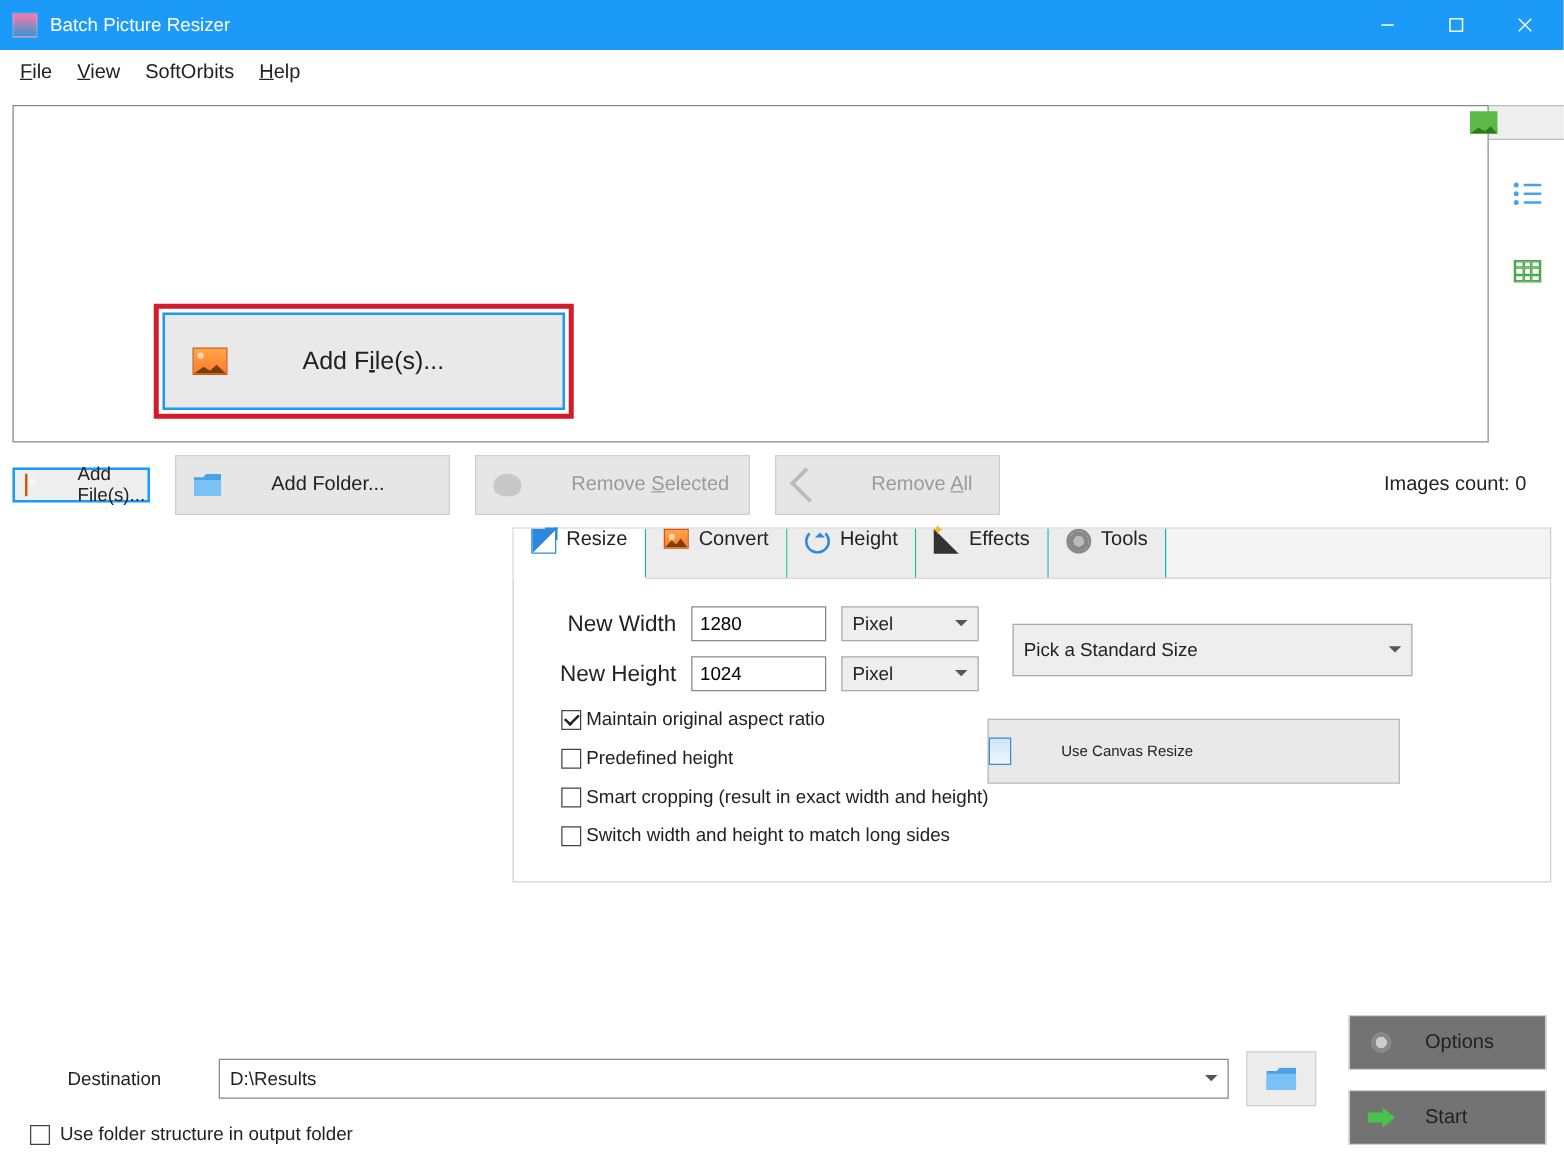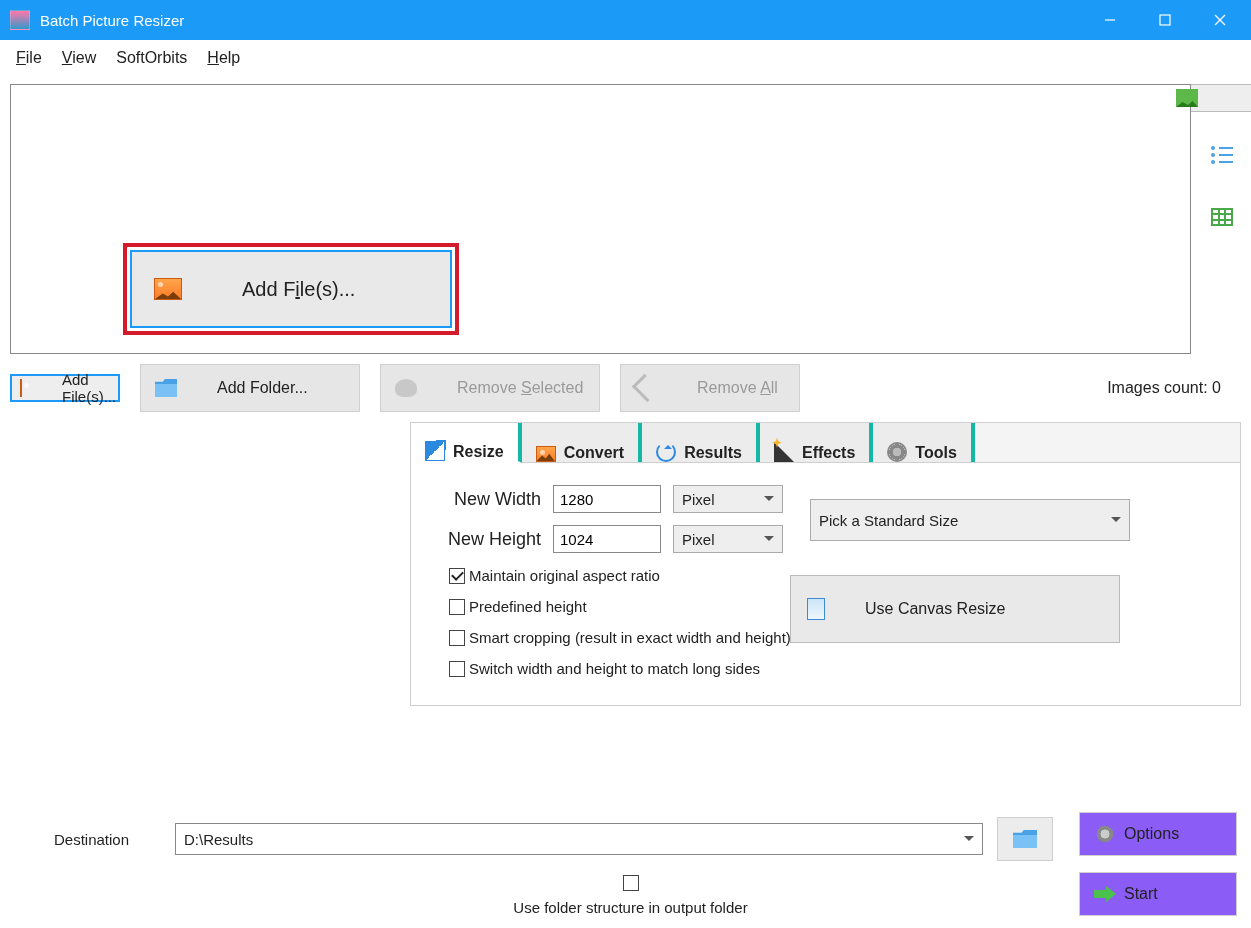--- a/index.html
+++ b/index.html
@@ -52,56 +52,56 @@
 .folder-ico::after { content: ""; position: absolute; top: 5px; left: 0; right: 0; bottom: 0; background: #7ac1f5; }
 .eraser-ico { width: 18px; height: 18px; background: #bbb; border-radius: 50% 50% 40% 40%; opacity: .7; }
 .arrow-ico { width: 14px; height: 14px; border-left: 3px solid #bbb; border-bottom: 3px solid #bbb; transform: rotate(45deg); }
 .img-count { margin-left: auto; margin-right: 20px; font-size: 16px; }
 
 
 .panel-row { display: flex; padding: 10px 10px 0 10px; gap: 10px; }
 .left-gap { width: 390px; }
 .tabs-panel { flex: 1; border: 1px solid #d0d0d0; }
 .tabstrip { display: flex; height: 40px; border-bottom: 1px solid #d0d0d0; background: #f4f4f4; }
-.tab { display: flex; align-items: flex-end; gap: 8px; padding: 0 14px; border-right: 4px solid #14b8a6; font-size: 16px; background: #ececec; font-weight: bold; }
+.tab { display: flex; align-items: flex-start; gap: 8px; padding: 0 14px; border-right: 1px solid #14b8a6; font-size: 16px; background: #ececec; }
 .tab.active { background: #fff; border-bottom: 2px solid #fff; margin-bottom: -1px; }
 .tico { width: 20px; height: 20px; display: inline-block; }
 .tico.resize { background: linear-gradient(135deg,#2b8ae0 50%,transparent 50%); border: 1px solid #2b8ae0; position: relative; }
 .tico.resize::after { content: ""; position: absolute; right: -2px; top: -2px; width: 8px; height: 8px; border-top: 2px solid #2b8ae0; border-right: 2px solid #2b8ae0; }
 .tico.rotate { border: 2px solid #2b8ae0; border-radius: 50%; border-top-color: transparent; position: relative; }
 .tico.rotate::after { content: ""; position: absolute; top: -3px; right: 2px; border: 4px solid transparent; border-bottom-color: #2b8ae0; }
 .tico.wand { background: linear-gradient(45deg,#333 48%,transparent 52%); position: relative; }
 .tico.wand::before { content: "✦"; position: absolute; top: -6px; left: -2px; color: #f5b52e; font-size: 12px; }
 .tico.gear { border-radius: 50%; background: radial-gradient(circle,#bbb 30%,#888 31%,#888 55%,transparent 56%); box-shadow: 0 0 0 2px #888 inset; }
 
 .tab-body { padding: 22px 20px 28px 30px; position: relative; }
 .frow { display: flex; align-items: center; gap: 12px; margin-bottom: 12px; }
 .flabel { width: 100px; text-align: right; font-size: 18px; }
 .tinput { width: 108px; height: 28px; border: 1px solid #888; padding: 2px 6px; font-size: 15px; }
 .sel { width: 110px; height: 28px; border: 1px solid #aaa; background: #eee; display: flex; align-items: center; justify-content: space-between; padding: 0 8px; font-size: 15px; }
 .sel .chev { border: 5px solid transparent; border-top-color: #555; margin-top: 4px; }
 .stdsize { position: absolute; top: 36px; right: 110px; width: 320px; }
 .stdsize .sel { width: 100%; height: 42px; gap: 12px; }
-.canvas-btn { position: absolute; top: 112px; right: 120px; width: 330px; height: 68px; border: 1px solid #bbb; background: #e9e9e9; display: flex; align-items: center; gap: 40px; padding-left: 16px; font-size: 16px; }
+.canvas-btn { position: absolute; top: 112px; right: 120px; width: 330px; height: 52px; border: 1px solid #bbb; background: #e9e9e9; display: flex; align-items: center; gap: 40px; font-size: 12px; }
 .canvas-ico { width: 18px; height: 22px; border: 1px solid #3c8bd4; background: linear-gradient(#cce5f7,#eef6fd); position: relative; }
 .chk-row { display: flex; align-items: center; gap: 4px; margin: 14px 0 0 8px; font-size: 15px; }
 .chkbox { width: 16px; height: 16px; border: 1.5px solid #444; display: flex; align-items: center; justify-content: center; }
 .chkbox.checked::after { content: ""; width: 9px; height: 5px; border-left: 2px solid #222; border-bottom: 2px solid #222; transform: rotate(-45deg); margin-top: -3px; }
 
 
 .bottom { position: absolute; bottom: 12px; left: 0; right: 0; padding: 0 14px; }
 .dest-row { display: flex; align-items: center; gap: 14px; margin-bottom: 14px; }
 .dest-label { width: 115px; text-align: right; font-size: 15px; }
 .dest-input { flex: 1; height: 32px; border: 1px solid #888; display: flex; align-items: center; justify-content: space-between; padding: 0 8px; font-size: 15px; margin-left: 32px; }
 .browse-btn { width: 56px; height: 44px; border: 1px solid #cfcfcf; background: #ececec; display: flex; align-items: center; justify-content: center; }
-.opt-btn, .start-btn { width: 158px; height: 44px; border: 1px solid #cfcfcf; background: #8b5cf6; display: flex; align-items: center; gap: 8px; padding-left: 14px; font-size: 16px; }
+.opt-btn, .start-btn { width: 158px; height: 44px; border: 1px solid #cfcfcf; background: #737373; display: flex; align-items: center; gap: 24px; padding-left: 14px; font-size: 16px; }
 .gear2 { width: 22px; height: 22px; border-radius: 50%; background: radial-gradient(circle,#ccc 28%,#888 30%,#888 52%,transparent 54%); }
 .bottom-right { position: absolute; right: 14px; bottom: 12px; display: flex; flex-direction: column; gap: 16px; }
 .start-arrow { width: 22px; height: 16px; background: #4bc24b; clip-path: polygon(0 25%, 55% 25%, 55% 0, 100% 50%, 55% 100%, 55% 75%, 0 75%); }
-.use-struct { display: flex; align-items: center; gap: 8px; margin-left: 10px; font-size: 15px; flex-direction: column; }
+.use-struct { display: flex; align-items: center; gap: 8px; margin-left: 10px; font-size: 15px; }
 </style>
 </head>
 <body>
 
 <div class="titlebar">
   <div class="app-icon"></div>
   <div class="title">Batch Picture Resizer</div>
   <div class="spacer"></div>
   <div class="win-btn">
       <svg width="14" height="14">
@@ -200,21 +200,21 @@
       <div class="tab active">
           <span class="tico resize"></span>
           <span>Resize</span>
         </div>
       <div class="tab">
           <span class="pic-ico" style="width:20px;height:16px"></span>
           <span>Convert</span>
         </div>
       <div class="tab">
           <span class="tico rotate"></span>
-          <span>Results</span>
+          <span>Height</span>
         </div>
       <div class="tab">
           <span class="tico wand"></span>
           <span>Effects</span>
         </div>
       <div class="tab">
           <span class="tico gear"></span>
           <span>Tools</span>
         </div>
     </div>

